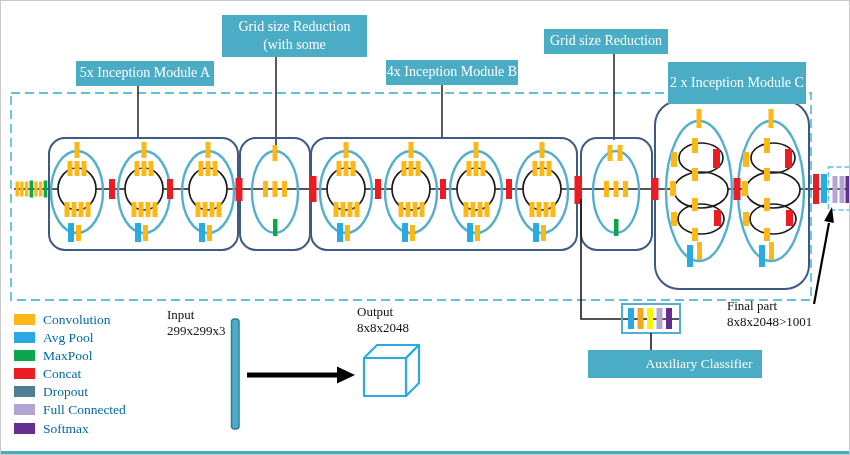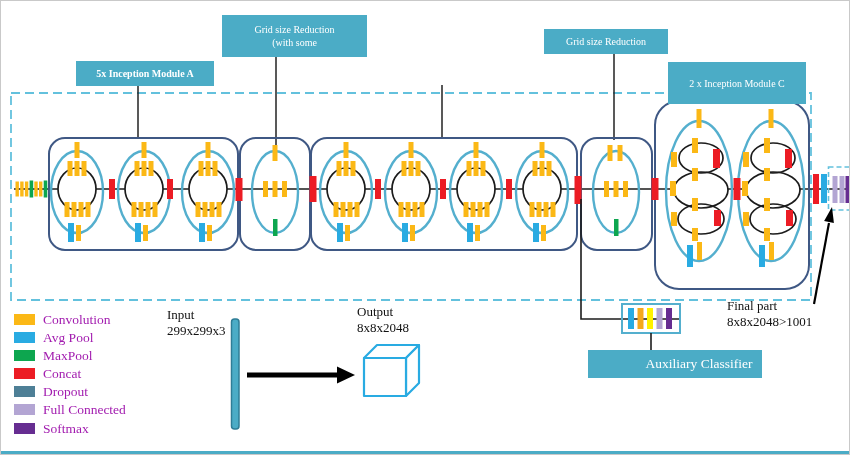--- a/index.html
+++ b/index.html
@@ -20,31 +20,31 @@
   .f-auxo{fill:var(--aux-orange,#F5A81C);}
   .cy-e{fill:none;stroke:var(--branch-ellipse,#54AFCE);stroke-width:2.4;}
   .bk-e{fill:none;stroke:#1c1c1c;stroke-width:1.7;}
   .mod-box{fill:none;stroke:var(--module-border,#3F5884);stroke-width:2;}
   .dash{fill:none;stroke:var(--outer-dashed,#63C1DD);stroke-width:1.8;stroke-dasharray:9 5;}
   .dash-sm{fill:none;stroke:var(--outer-dashed,#63C1DD);stroke-width:1.6;stroke-dasharray:5 3;}
   .ln{stroke:#1c1c1c;stroke-width:1.7;fill:none;}
   .conn{stroke:#222;stroke-width:1.5;}
   .tbox{
     position:absolute;background:var(--label-box,#4BACC6);color:#fff;
-    font-size:10px;line-height:1.3;display:flex;flex-direction:column;
+    font-size:14px;line-height:1.3;display:flex;flex-direction:column;
     align-items:center;justify-content:center;text-align:center;
   }
   .ann{position:absolute;color:#111;font-size:13px;line-height:1.25;}
   .ann.center{text-align:left;}
   .legend{position:absolute;left:13px;top:311px;}
   .lrow{display:flex;align-items:center;height:15px;margin-bottom:3px;}
   .lrow.gap2{margin-top:2px;align-items:center;}
   .lrow.gap4{margin-top:4px;}
   .lsw{width:21px;height:11px;margin-right:8px;flex:0 0 auto;}
-  .llabel{font-size:13.5px;color:#a21caf;white-space:nowrap;}
+  .llabel{font-size:13.5px;color:#0369a1;white-space:nowrap;}
   .bottom-strip{position:absolute;left:0;right:0;bottom:0;height:3px;background:var(--label-box,#4BACC6);}
 </style>
 </head>
 <body>
 
 <div class="frame">
 
   <svg class="diagram-svg" width="850" height="455" viewBox="0 0 850 455">
     <defs>
 
@@ -194,27 +194,30 @@
       <polygon points="405,395 418,382 418,344 405,357"></polygon>
       <rect x="363" y="357" width="42" height="38"></rect>
     </g>
 
     <g>
       <line x1="813" y1="303" x2="828" y2="222" stroke="#000" stroke-width="2.2"></line>
       <polygon points="832.9,221.9 823.1,220.1 831,206" fill="#000"></polygon>
     </g>
   </svg>
 
-  <div class="tbox" style="left:75px;top:60px;width:138px;height:25px;font-weight:bold;">
+  <div class="tbox" style="left:75px;top:60px;width:138px;height:25px;">
     <span>5x Inception Module A</span>
   </div>
   <div class="tbox" style="left:221px;top:14px;width:145px;height:42px;">
     <span>Grid size Reduction</span>
     <span>(with some</span>
   </div>
+  <div class="tbox" style="left:385px;top:59px;width:132px;height:25px;">
+    <span>4x Inception Module B</span>
+  </div>
   <div class="tbox" style="left:543px;top:28px;width:124px;height:25px;">
     <span>Grid size Reduction</span>
   </div>
   <div class="tbox" style="left:667px;top:61px;width:138px;height:42px;">
     <span>2 x Inception Module C</span>
   </div>
   <div class="tbox" style="left:587px;top:349px;width:126px;height:28px;font-size:13.5px;padding-left:48px;">
     <span>Auxiliary Classifier</span>
   </div>
 

